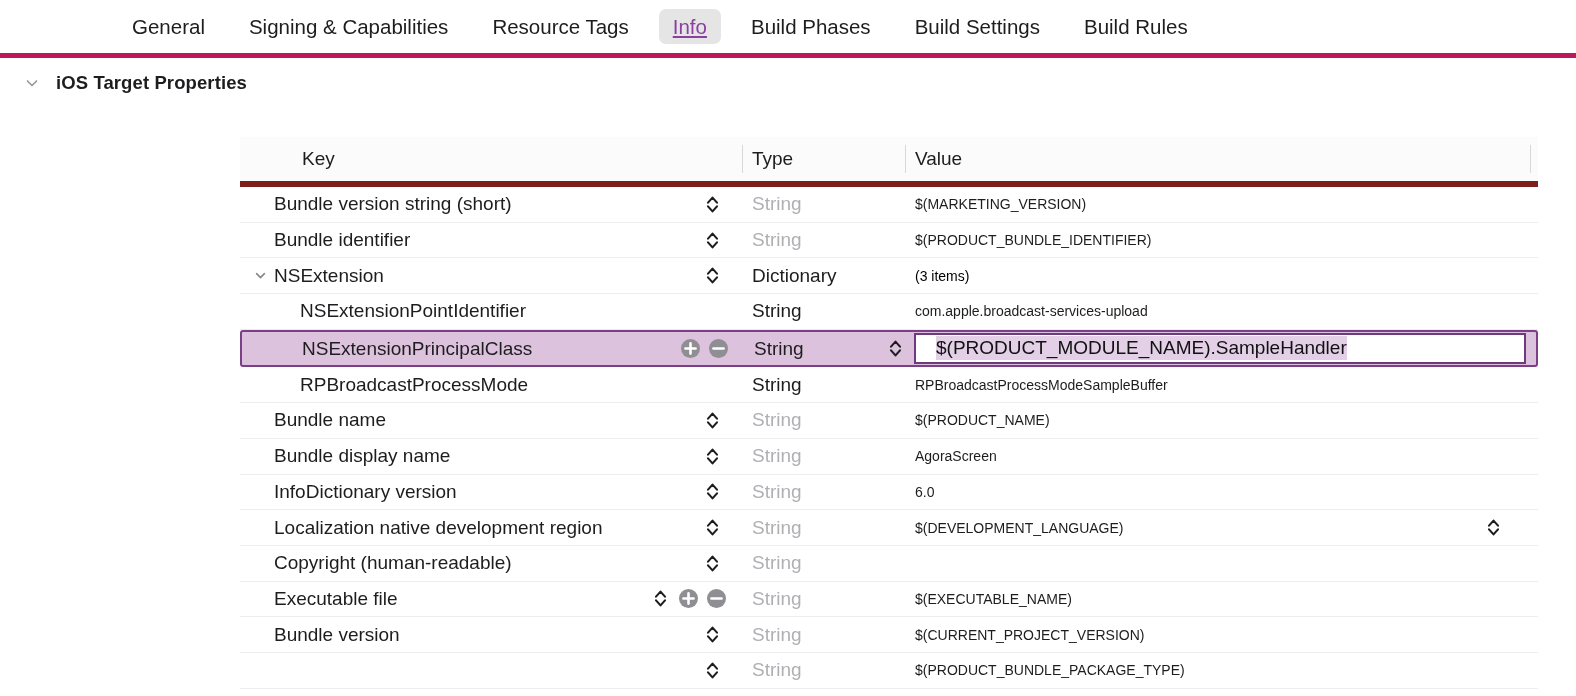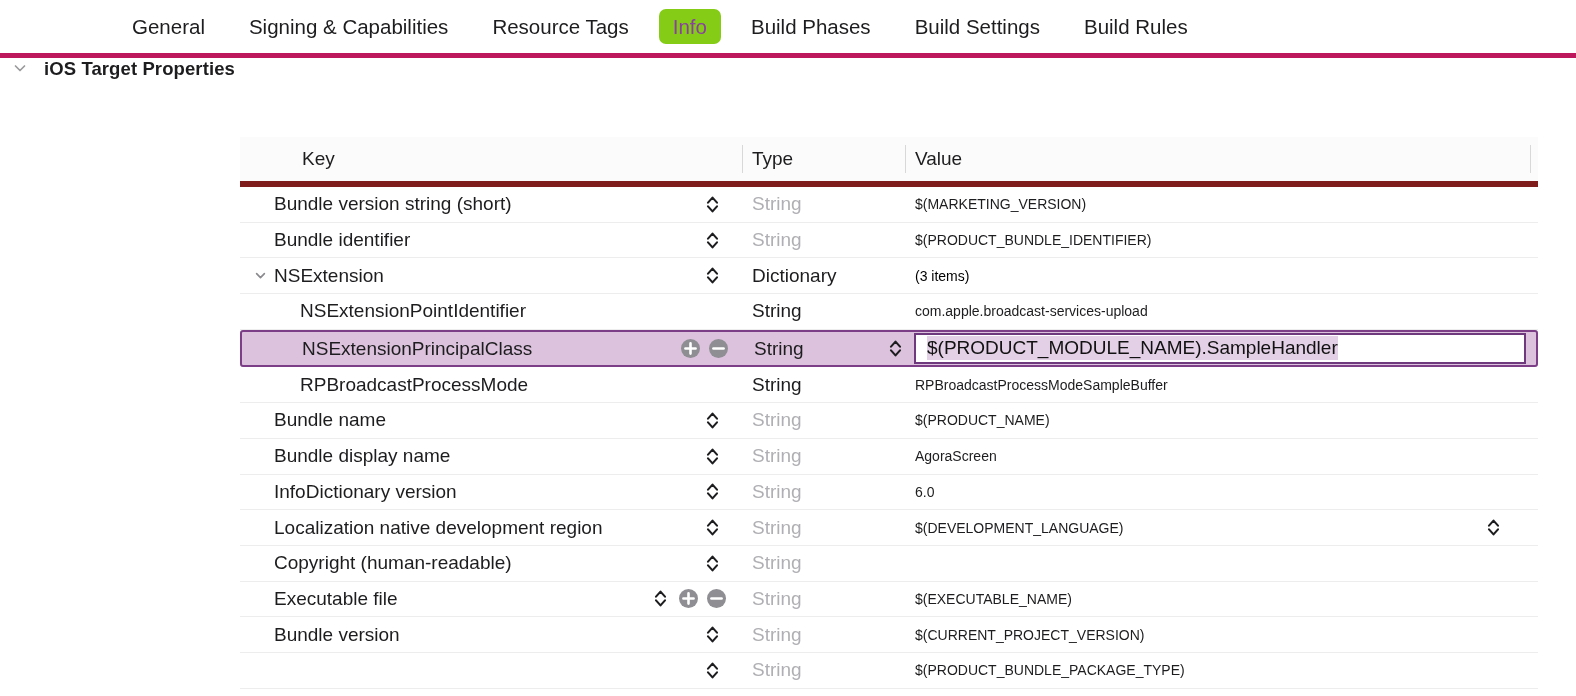--- a/index.html
+++ b/index.html
@@ -30,30 +30,31 @@
     font-size: 20.5px;
     color: #1d1d1f;
     padding: 6px 14px;
     border-radius: 7px;
     margin-right: 16px;
     white-space: nowrap;
     cursor: default;
     line-height: 1.15;
   }
   .tab.active {
-    background: #84cc16;
+    background: #e5e5e5;
     color: #8b3fa0;
+    text-decoration: underline;
   }
 
   
   .section-header {
     display: flex;
-    align-items: flex-start;
+    align-items: center;
     height: 50px;
-    padding-left: 10px;
+    padding-left: 22px;
     box-sizing: border-box;
   }
   .disclosure {
     width: 20px;
     height: 20px;
     display: inline-flex;
     align-items: center;
     justify-content: center;
     margin-right: 14px;
     color: #9b9b9e;
@@ -198,21 +199,21 @@
     position: absolute;
     left: 672px;
     top: 1px;
     width: 612px;
     height: 31px;
     background: #ffffff;
     border: 2px solid #6f3a7d;
     box-sizing: border-box;
     display: flex;
     align-items: center;
-    padding-left: 11px;
+    padding-left: 20px;
     z-index: 4;
   }
   .value-editor .sel-text {
     background: #e3cfe6;
     font-size: 19px;
     color: #111;
     padding: 1px 0;
     white-space: nowrap;
   }
 </style>

